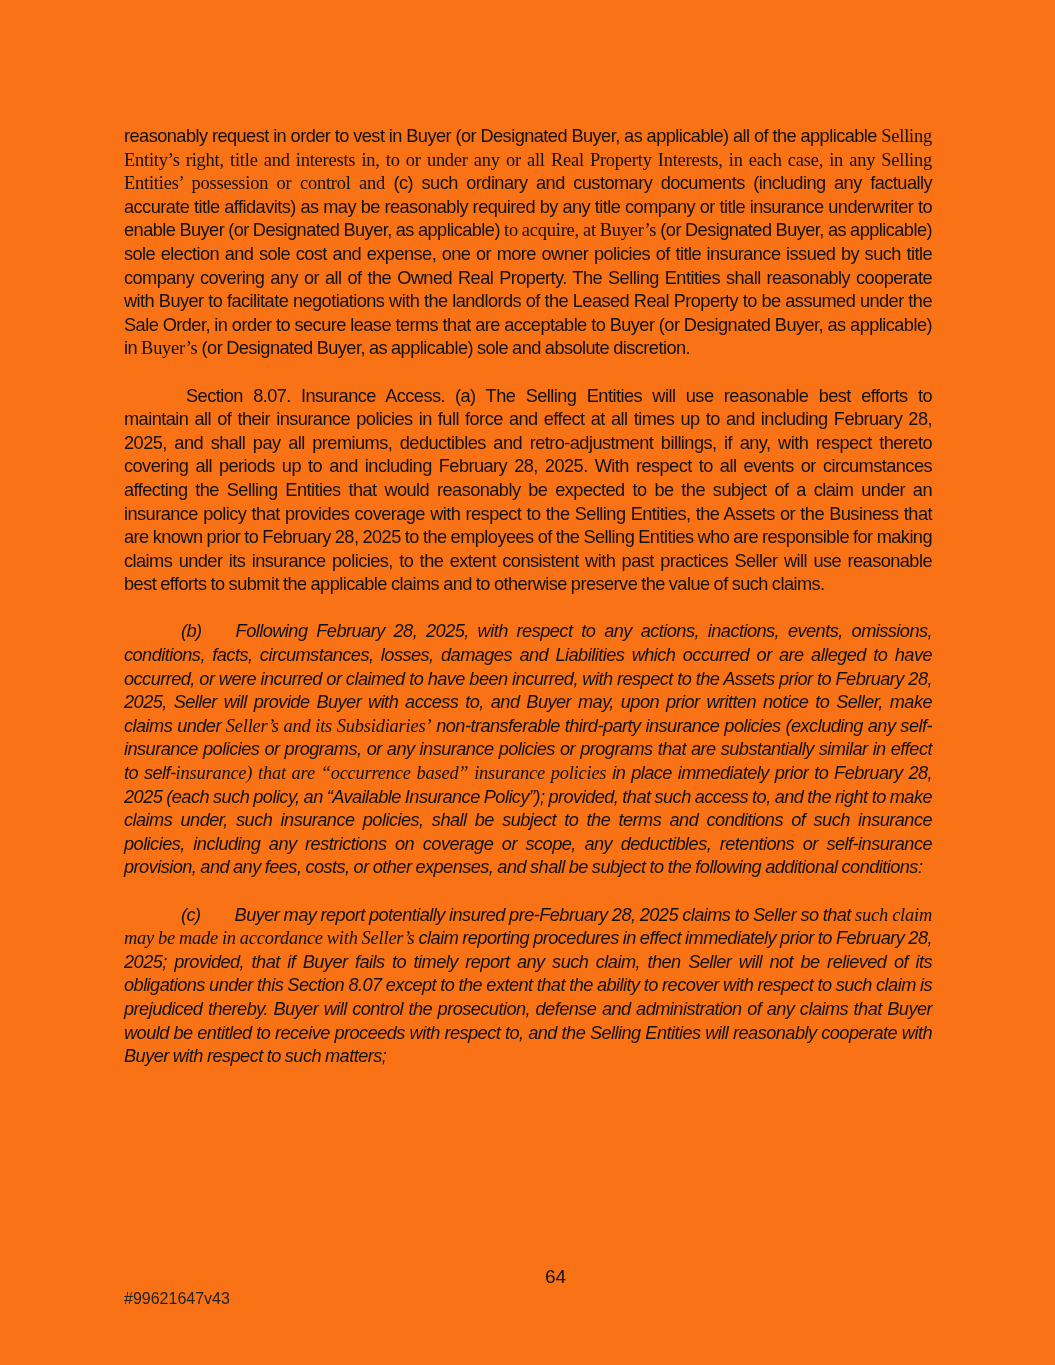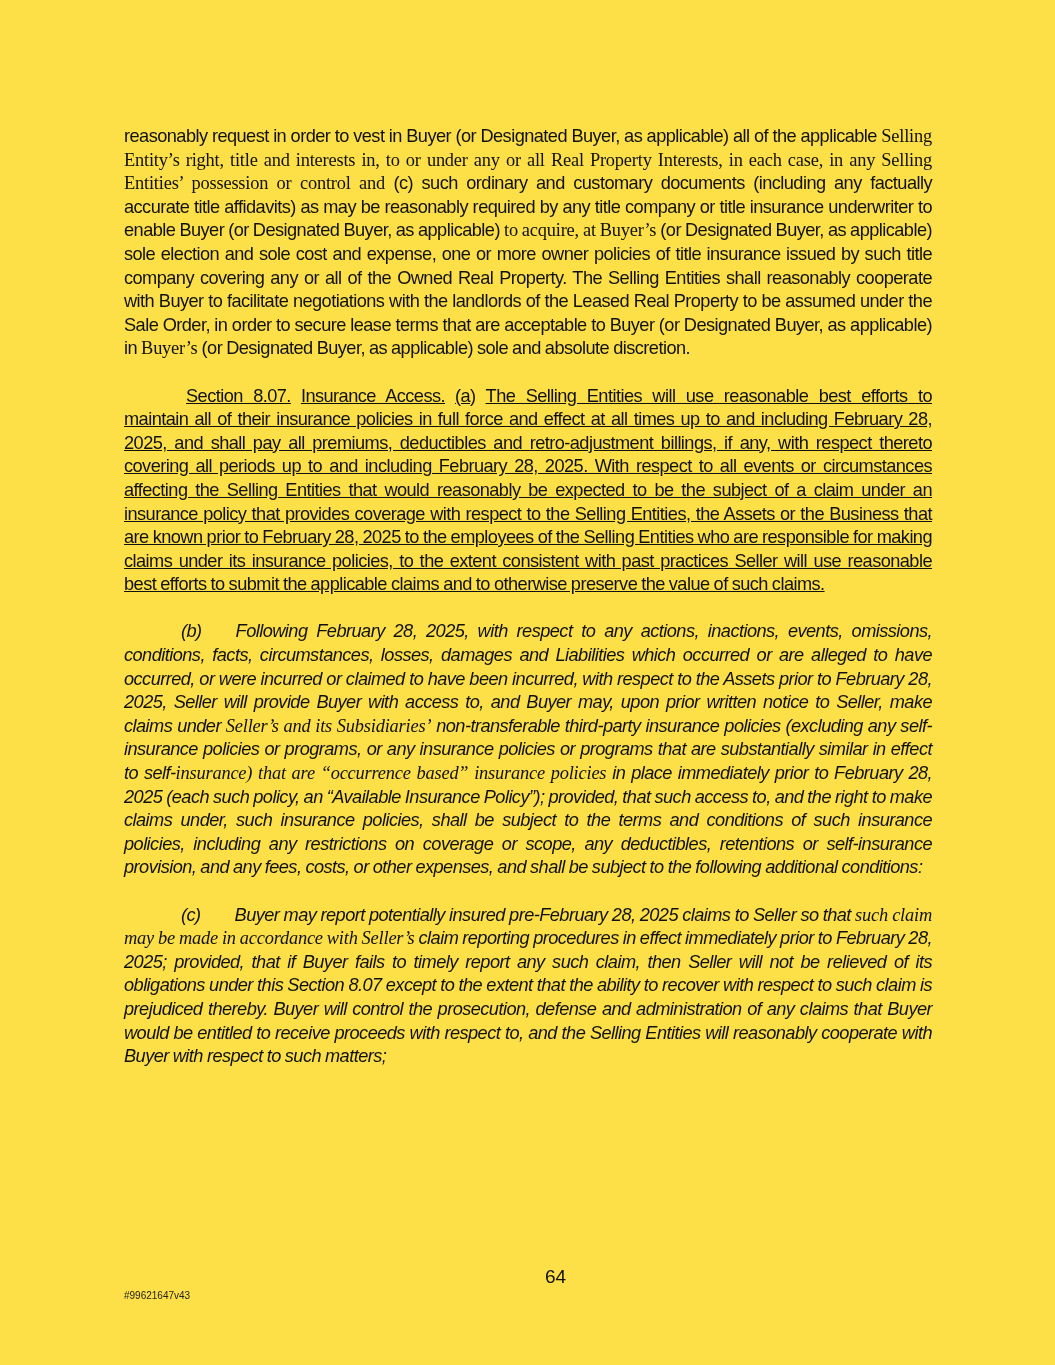--- a/index.html
+++ b/index.html
@@ -12,21 +12,21 @@
       height: 1365px;
       position: relative;
       overflow: hidden;
       color: #111111;
     }
     .page {
       position: absolute;
       left: 0; top: 0;
       width: 1055px;
       height: 1365px;
-      background: #fde047;
+      background: #f97316;
     }
     .body-text {
       position: absolute;
       left: 124px;
       top: 125px;
       width: 808px;
       font-family: "Liberation Sans", sans-serif;
       font-size: 18.2px;
       line-height: 23.6px;
       letter-spacing: -0.55px;
@@ -35,41 +35,41 @@
     }
     .para {
       margin: 0 0 23.6px 0;
       text-align: justify;
     }
     .serif {
       font-family: "Liberation Serif", serif;
       letter-spacing: -0.2px;
       font-size: 18.4px;
     }
-    .indent-section { text-indent: 62px; text-decoration: underline; }
+    .indent-section { text-indent: 62px; }
     .indent-sub { text-indent: 57px; font-style: italic; }
     .label-gap { display: inline-block; width: 34px; }
     .section-gap { display: inline-block; width: 10px; }
     .page-number {
       position: absolute;
       left: 0;
       width: 1055px;
       top: 1266px;
       text-align: center;
       font-family: "Liberation Sans", sans-serif;
       font-size: 19px;
       color: #111111;
       margin-left: 28px;
     }
     .doc-id {
       position: absolute;
       left: 124px;
       top: 1290px;
       font-family: "Liberation Sans", sans-serif;
-      font-size: 10px;
+      font-size: 16px;
       color: #222222;
     }
   </style>
 </head>
 <body>
 
 <div class="page">
   <div class="body-text">
 
     <p class="para"><span>reasonably request in order to vest in Buyer (or Designated Buyer, as applicable) all of the applicable </span><span class="serif">Selling Entity’s right, title and interests in, to or under any or all Real Property Interests, in each case, in any Selling Entities’ possession or control and</span><span> (c) such ordinary and customary documents (including any factually accurate title affidavits) as may be reasonably required by any title company or title insurance underwriter to enable Buyer (or Designated Buyer, as applicable) </span><span class="serif">to acquire, at Buyer’s</span><span> (or Designated Buyer, as applicable) sole election and sole cost and expense, one or more owner policies of title insurance issued by such title company covering any or all of the Owned Real Property. The Selling Entities shall reasonably cooperate with Buyer to facilitate negotiations with the landlords of the Leased Real Property to be assumed under the Sale Order, in order to secure lease terms that are acceptable to Buyer (or Designated Buyer, as applicable) in </span><span class="serif">Buyer’s</span><span> (or Designated Buyer, as applicable) sole and absolute discretion.</span></p>

